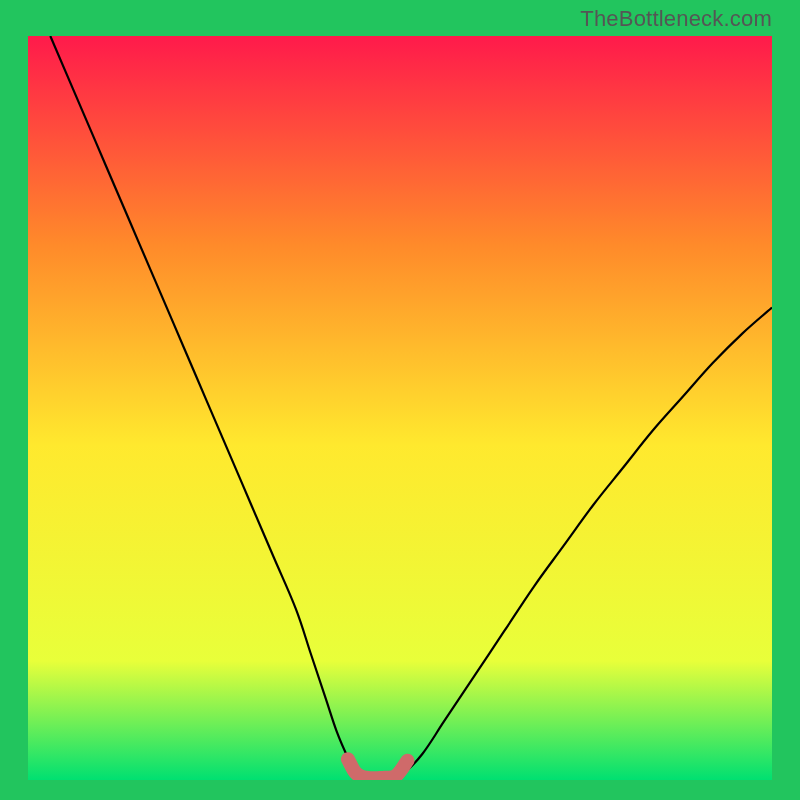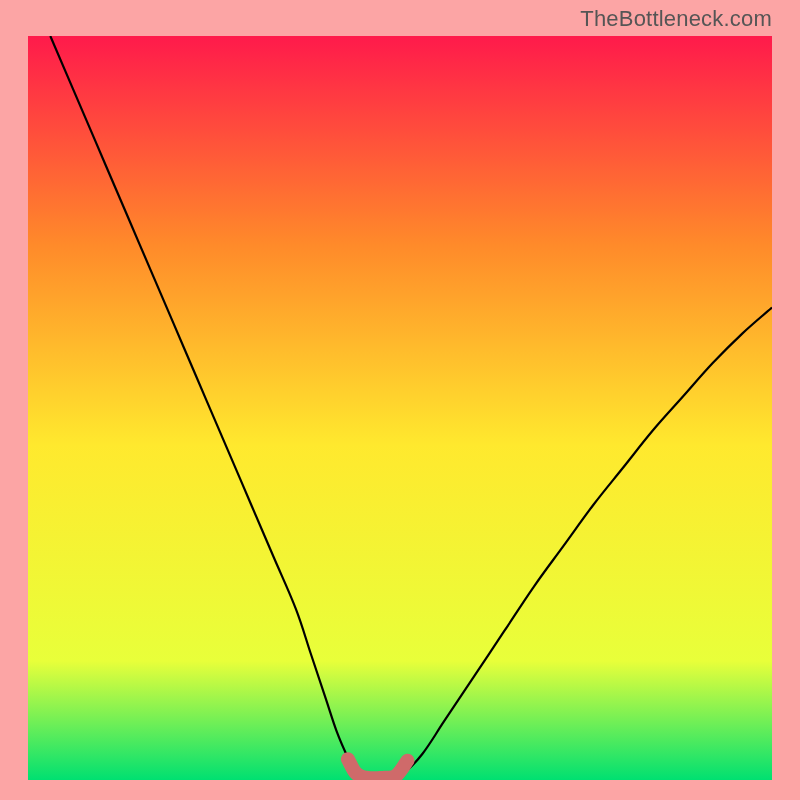--- a/index.html
+++ b/index.html
@@ -10,21 +10,21 @@
     background: #000;
     overflow: hidden;
     font-family: Arial, Helvetica, sans-serif;
   }
   .frame {
     position: absolute;
     left: 0;
     top: 0;
     width: 800px;
     height: 800px;
-    background: #fca5a5;
+    background: #22c55e;
   }
   .plot {
     position: absolute;
     left: 28px;
     top: 36px;
     width: 744px;
     height: 744px;
     overflow: hidden;
   }
   .watermark {

